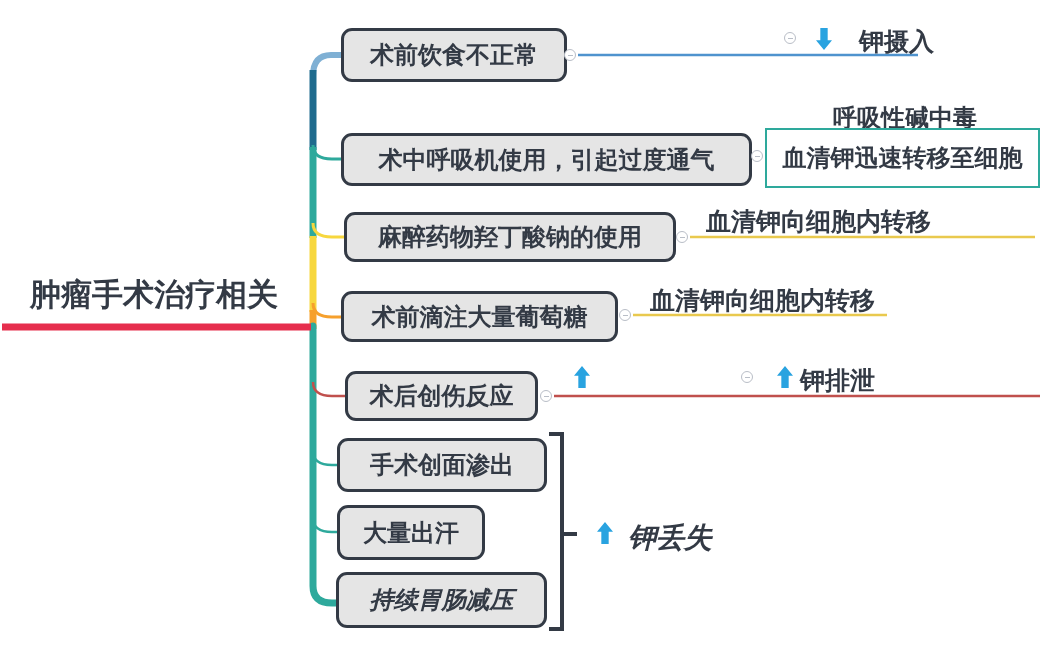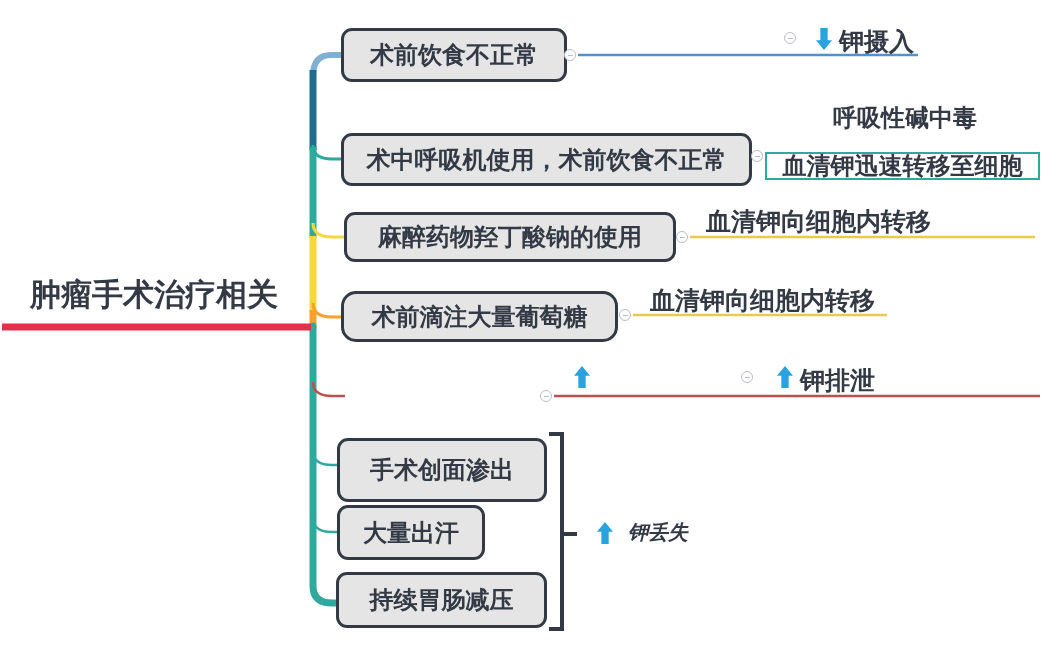--- a/index.html
+++ b/index.html
@@ -18,21 +18,21 @@
     position:absolute;font-weight:bold;font-size:31px;color:var(--c-dark);white-space:nowrap;
   }
   .line-label{
     position:absolute;font-weight:bold;font-size:25px;color:var(--c-dark);white-space:nowrap;
   }
   .sub-box{
     position:absolute;display:flex;align-items:center;justify-content:center;
     background:#fff;border:2px solid var(--c-teal);box-sizing:border-box;
     font-weight:bold;font-size:24px;color:var(--c-dark);white-space:nowrap;
   }
-  .italic{font-style:italic;font-size:20px;}
+  .italic{font-style:italic;font-size:28px;}
   .collapse{
     position:absolute;width:12px;height:12px;border:1px solid var(--c-circle);
     border-radius:50%;background:#fff;box-sizing:border-box;
     display:flex;align-items:center;justify-content:center;
   }
   .collapse::after{content:"";width:5px;height:1px;background:var(--c-circle);}
   .arrow{position:absolute;background:var(--c-arrow);width:16px;height:22px;}
   .arrow.up{clip-path:polygon(50% 0,100% 44%,73% 44%,73% 100%,27% 100%,27% 44%,0 44%);}
   .arrow.down{clip-path:polygon(50% 100%,100% 56%,73% 56%,73% 0,27% 0,27% 56%,0 56%);}
 </style>
@@ -64,32 +64,33 @@
     <path d="M 633 315 L 887 315" fill="none" style="stroke:var(--c-softyellow)" stroke-width="2.5"></path>
     <path d="M 554 396 L 1040 396" fill="none" style="stroke:var(--c-redbrown)" stroke-width="2.5"></path>
 
     <path d="M 549 434 L 562 434 L 562 629 L 549 629" fill="none" style="stroke:var(--c-dark)" stroke-width="4"></path>
     <path d="M 562 534 L 577 534" fill="none" style="stroke:var(--c-dark)" stroke-width="4"></path>
   </svg>
 
   <div class="root-label" style="left:30px;top:274px;">肿瘤手术治疗相关</div>
 
   <div class="node-box" style="left:341px;top:28px;width:226px;height:54px;">术前饮食不正常</div>
-  <div class="node-box" style="left:341px;top:133px;width:411px;height:53px;">术中呼吸机使用，术前饮食不正常</div>
+  <div class="node-box" style="left:341px;top:133px;width:411px;height:53px;">术中呼吸机使用，引起过度通气</div>
   <div class="node-box" style="left:344px;top:212px;width:332px;height:50px;">麻醉药物羟丁酸钠的使用</div>
-  <div class="node-box" style="left:341px;top:291px;width:277px;height:51px;border-radius:15px;">术前滴注大量葡萄糖</div>
-  <div class="node-box" style="left:337px;top:438px;width:210px;height:64px;">手术创面渗出</div>
+  <div class="node-box" style="left:341px;top:291px;width:277px;height:51px;">术前滴注大量葡萄糖</div>
+  <div class="node-box" style="left:345px;top:371px;width:193px;height:50px;">术后创伤反应</div>
+  <div class="node-box" style="left:337px;top:438px;width:210px;height:54px;">手术创面渗出</div>
   <div class="node-box" style="left:337px;top:505px;width:148px;height:55px;">大量出汗</div>
-  <div class="node-box" style="left:336px;top:572px;width:211px;height:56px;">持续胃肠减压</div>
+  <div class="node-box" style="left:336px;top:572px;width:211px;height:56px;font-style:italic;">持续胃肠减压</div>
 
   <span class="arrow down" style="left:816px;top:28px;"></span>
-  <div class="line-label" style="left:839px;top:25px;text-align:right;">钾摄入</div>
+  <div class="line-label" style="left:859px;top:25px;text-align:right;">钾摄入</div>
 
   <div class="line-label" style="left:790px;top:102px;font-size:24px;padding-left:43px;">呼吸性碱中毒</div>
-  <div class="sub-box" style="left:765px;top:152px;width:275px;height:28px;">血清钾迅速转移至细胞</div>
+  <div class="sub-box" style="left:765px;top:128px;width:275px;height:60px;">血清钾迅速转移至细胞</div>
 
   <div class="line-label" style="left:706px;top:205px;">血清钾向细胞内转移</div>
 
   <div class="line-label" style="left:650px;top:284px;">血清钾向细胞内转移</div>
 
   <span class="arrow up" style="left:574px;top:366px;"></span>
   <span class="arrow up" style="left:777px;top:366px;"></span>
   <div class="line-label" style="left:800px;top:364px;">钾排泄</div>
 
   <span class="arrow up" style="left:597px;top:522px;"></span>

